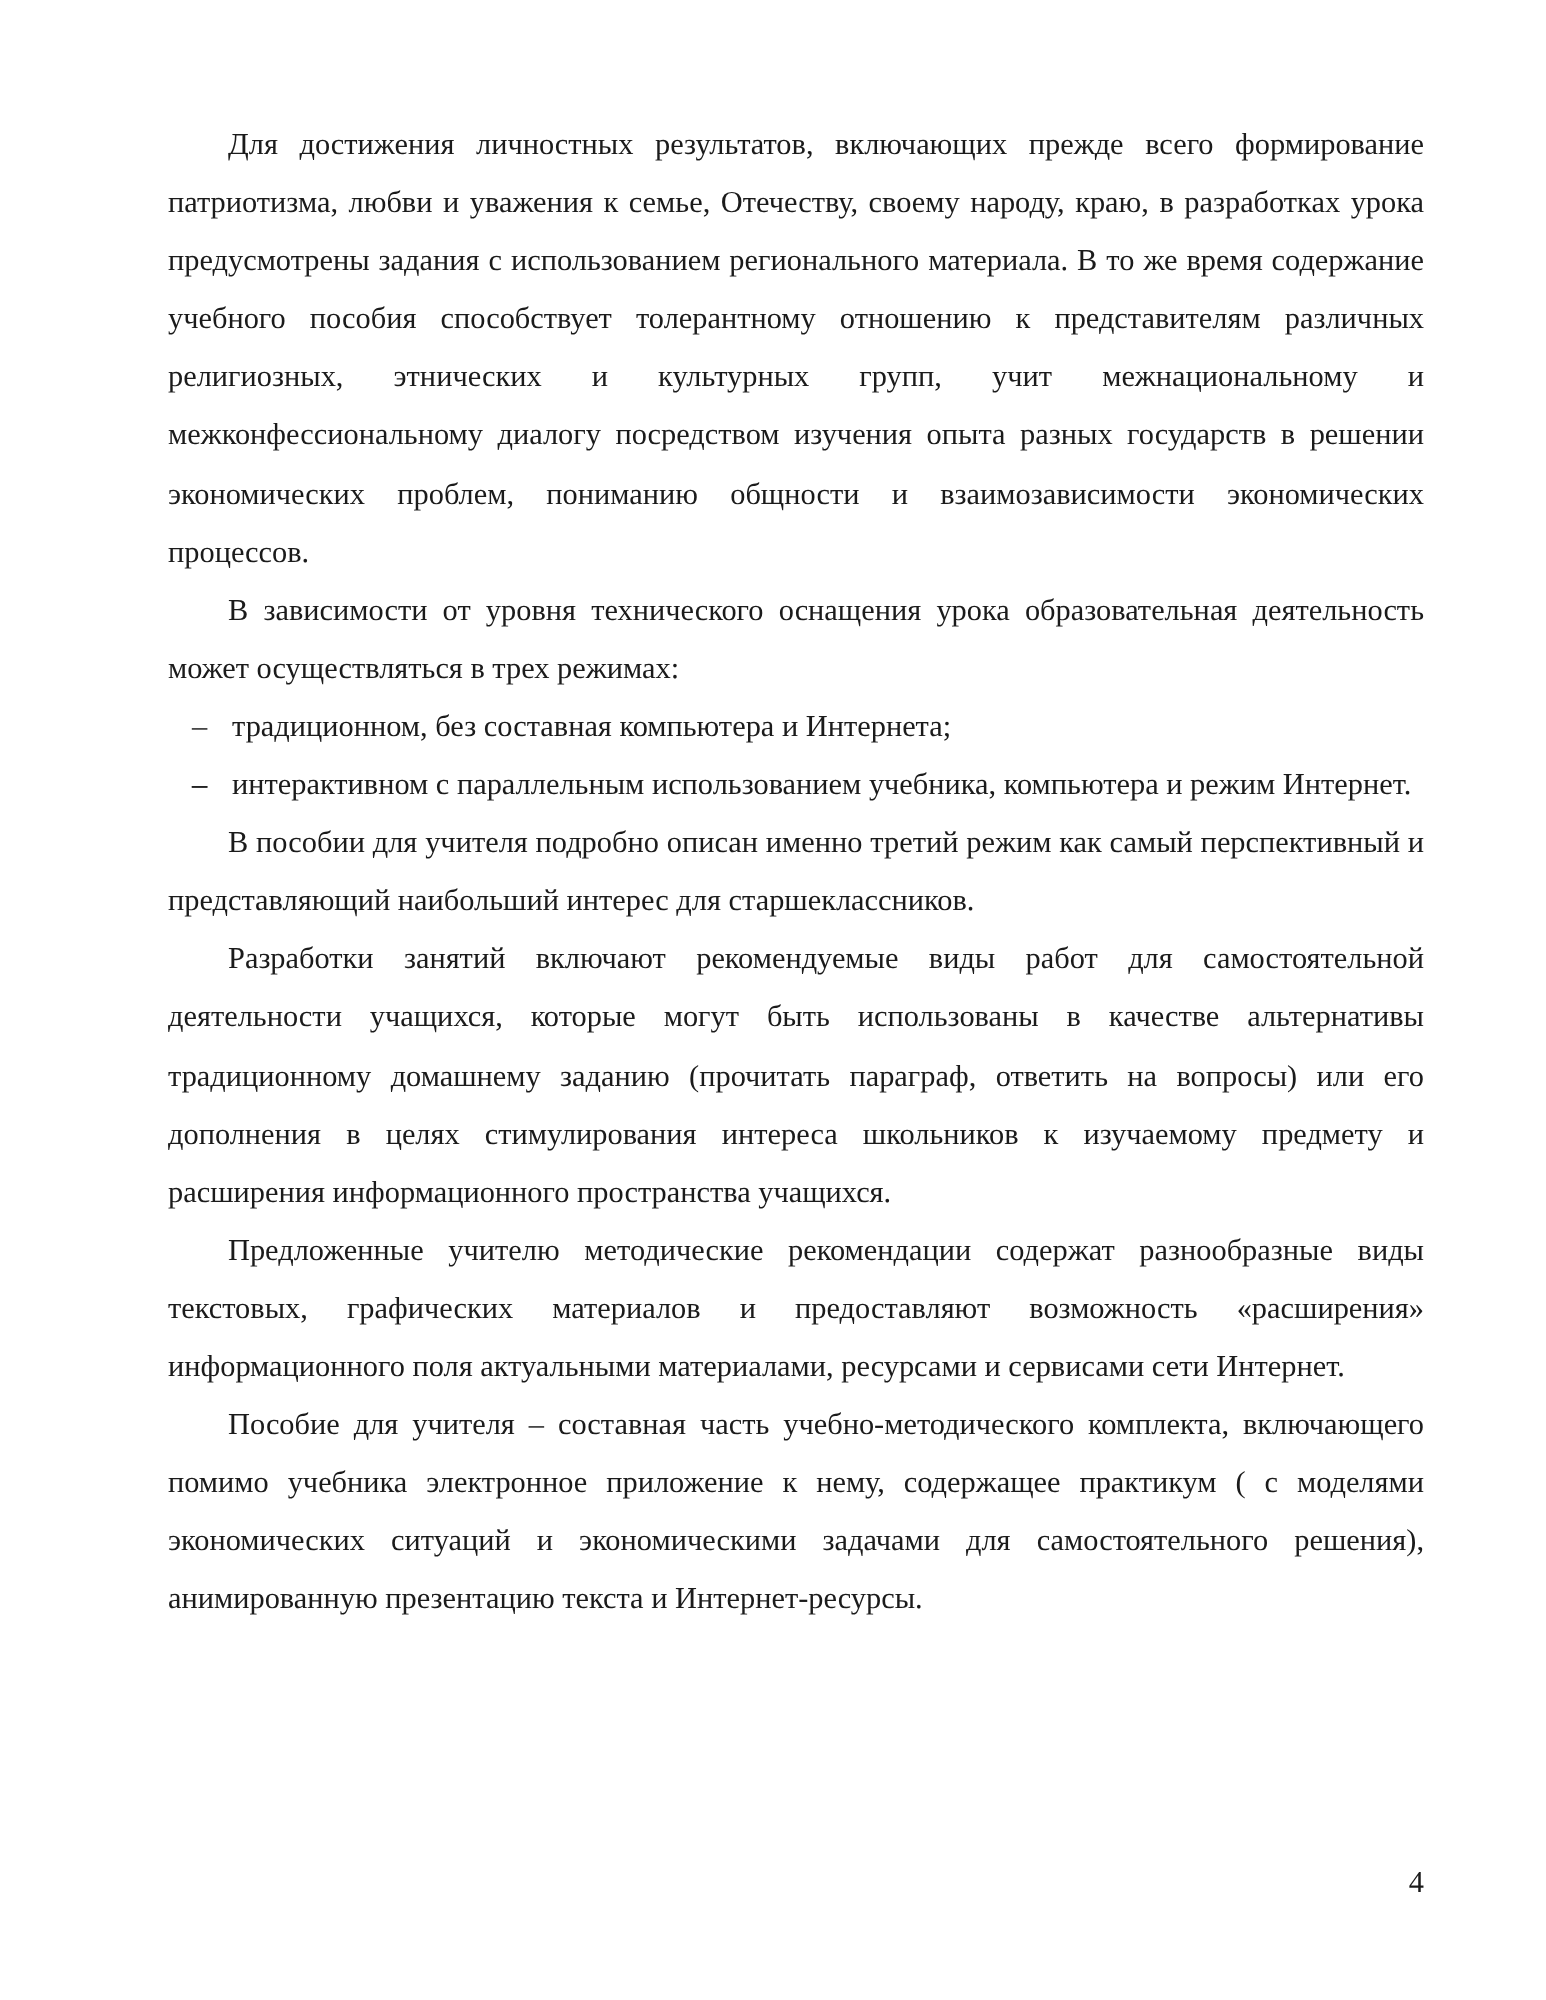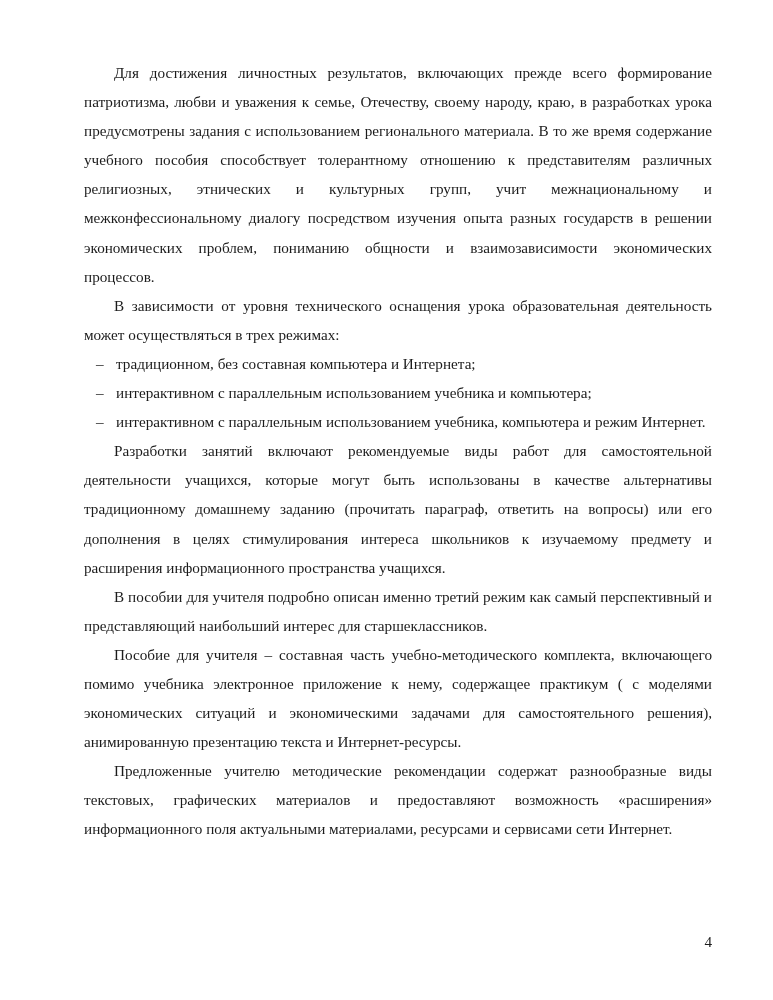--- a/index.html
+++ b/index.html
@@ -82,33 +82,32 @@
 
     <p class="para">В зависимости от уровня технического оснащения урока образовательная деятельность может осуществляться в трех режимах:</p>
 
     <ul class="mode-list">
       <li>
         <span class="dash">–</span>
         <span>традиционном, без составная компьютера и Интернета;</span>
       </li>
       <li>
         <span class="dash">–</span>
-        <span>интерактивном с параллельным использованием учебника и компьютера;</span>
       </li>
       <li>
         <span class="dash">–</span>
         <span>интерактивном с параллельным использованием учебника, компьютера и режим Интернет.</span>
       </li>
     </ul>
 
+    <p class="para">В пособии для учителя подробно описан именно третий режим как самый перспективный и представляющий наибольший интерес для старшеклассников.</p>
+
     <p class="para">Разработки занятий включают рекомендуемые виды работ для самостоятельной деятельности учащихся, которые могут быть использованы в качестве альтернативы традиционному домашнему заданию (прочитать параграф, ответить на вопросы) или его дополнения в целях стимулирования интереса школьников к изучаемому предмету и расширения информационного пространства учащихся.</p>
 
-    <p class="para">В пособии для учителя подробно описан именно третий режим как самый перспективный и представляющий наибольший интерес для старшеклассников.</p>
+    <p class="para">Предложенные учителю методические рекомендации содержат разнообразные виды текстовых, графических материалов и предоставляют возможность «расширения» информационного поля актуальными материалами, ресурсами и сервисами сети Интернет.</p>
 
     <p class="para">Пособие для учителя – составная часть учебно-методического комплекта, включающего помимо учебника электронное приложение к нему, содержащее практикум ( с моделями экономических ситуаций и экономическими задачами для самостоятельного решения), анимированную презентацию текста и Интернет-ресурсы.</p>
-
-    <p class="para">Предложенные учителю методические рекомендации содержат разнообразные виды текстовых, графических материалов и предоставляют возможность «расширения» информационного поля актуальными материалами, ресурсами и сервисами сети Интернет.</p>
 
   </div>
 
   <div class="page-number">4</div>
 
 </div>
 
 </body></html>

